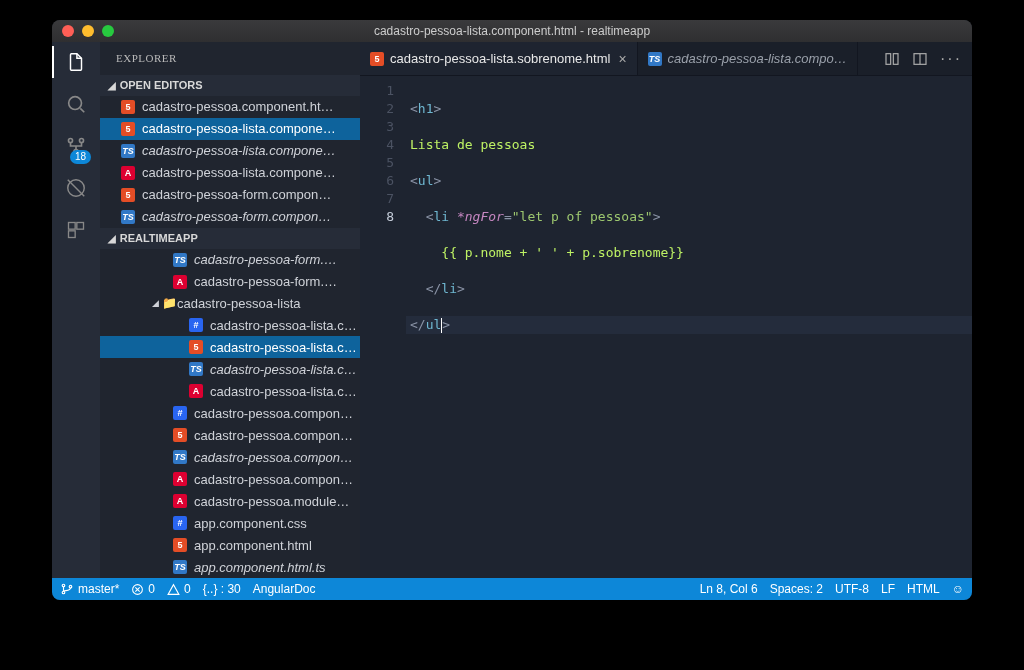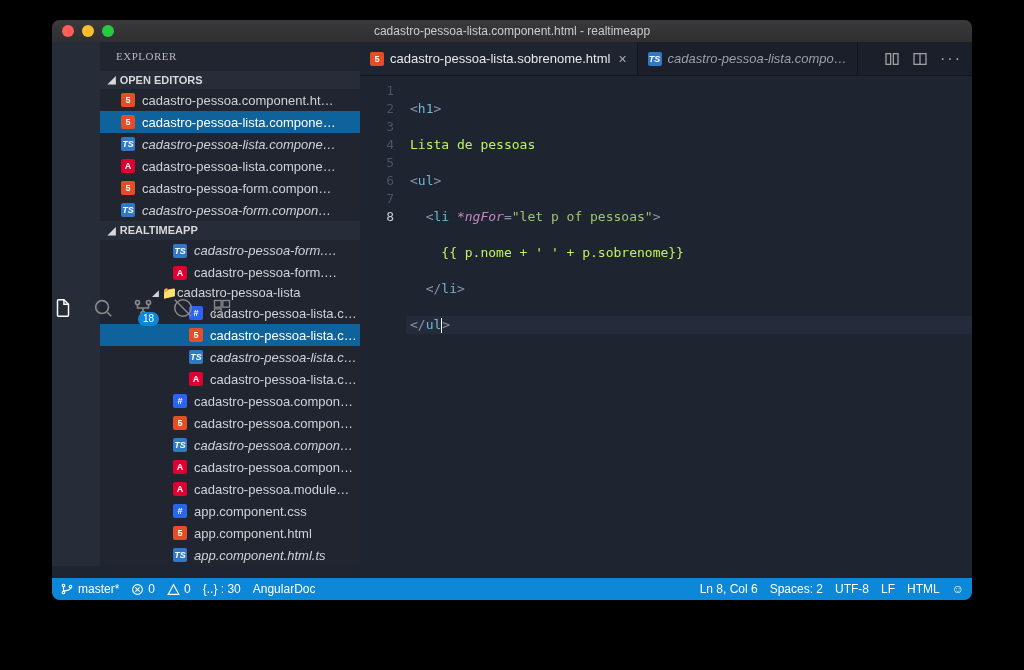--- a/index.html
+++ b/index.html
@@ -44,21 +44,21 @@
   }
   .main {
     flex: 1;
     display: flex;
     min-height: 0;
   }
   .activity-bar {
     width: 48px;
     background: #262c38;
     display: flex;
-    flex-direction: row;
+    flex-direction: column;
     align-items: center;
     padding-top: 8px;
     gap: 18px;
     flex-shrink: 0;
   }
   .activity-icon {
     width: 24px; height: 24px; color: #888; display:flex; align-items:center; justify-content:center;
     position: relative;
   }
   .activity-icon.active { color: #fff; }
@@ -191,21 +191,20 @@
   .statusbar {
     height: 22px;
     background: #0d87d8;
     color: #fff;
     display: flex;
     align-items: center;
     font-size: 12px;
     padding: 0 8px;
     gap: 12px;
     flex-shrink: 0;
-    margin-top: 12px;
   }
   .statusbar .spacer { flex: 1; }
   .statusbar .sb-item { display: flex; align-items: center; gap: 4px; }
 
   
   .ficon { width: 14px; height: 14px; display:inline-flex; align-items:center; justify-content:center; border-radius: 2px; font-size: 9px; font-weight: 700; color:#fff; }
   .i-html { background: #e44d26; }
   .i-ts   { background: #3178c6; }
   .i-css  { background: #2965f1; }
   .i-ng   { background: #dd0031; }

